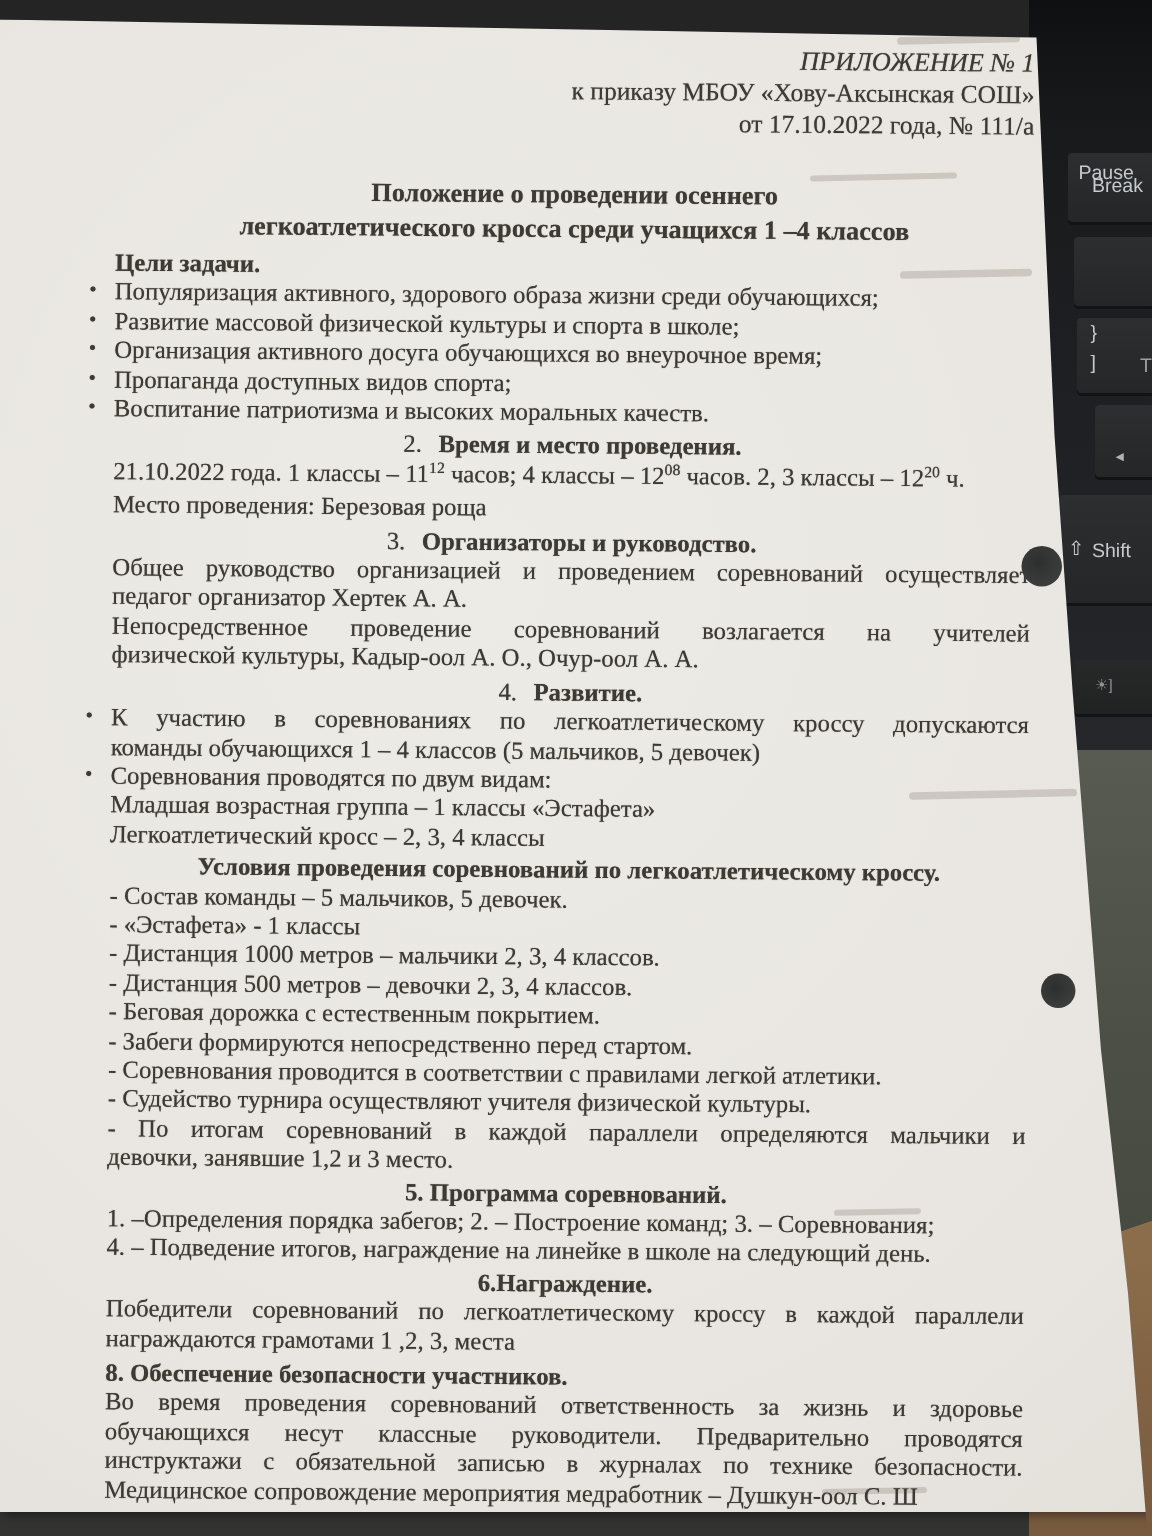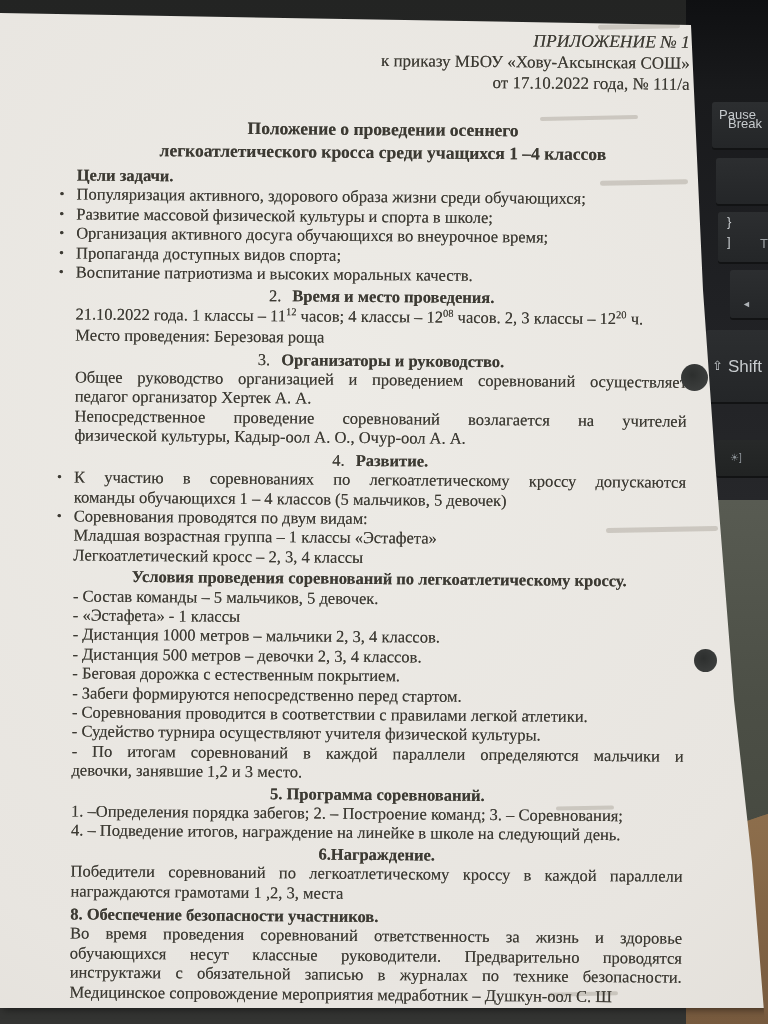--- a/index.html
+++ b/index.html
@@ -18,21 +18,21 @@
   .key-pause .l2{left:16px;top:16px;text-align:center;}
   .key-blank{left:30px;top:158px;width:54px;height:46px;}
   .key-brackets{left:32px;top:212px;width:52px;height:50px;}
   .key-brackets .b1{left:9px;top:4px;}
   .key-brackets .b2{left:9px;top:24px;}
   .key-brackets .b3{left:42px;top:26px;color:#9ba0a4;}
   .key-enter{left:44px;top:270px;width:40px;height:48px;}
   .key-enter .ar{left:12px;top:28px;font-size:9px;color:#aeb3b7;}
   .key-shift{left:20px;top:330px;width:64px;height:72px;}
   .key-shift .sg{left:6px;top:30px;font-size:13px;}
-  .key-shift .sl{left:22px;top:31px;font-size:17px;}
+  .key-shift .sl{left:22px;top:31px;font-size:13px;}
   .key-fn{left:30px;top:440px;width:54px;height:36px;background:linear-gradient(180deg,#272929,#212323);}
   .key-fn .fn{left:14px;top:12px;font-size:10px;color:#8e9499;}
   
   .side-surface{position:absolute;left:686px;top:500px;width:82px;height:330px;
       background:linear-gradient(180deg,#585b52 0%,#4c4f46 60%,#474a41 100%);}
   .desk{position:absolute;left:686px;top:808px;width:82px;height:216px;
       background:linear-gradient(185deg,#8d6e4c 0%,#84664572 40%,#7a5d3f00 0),
                  linear-gradient(180deg,#8d6e4c,#775a3e);
       clip-path:polygon(0 34px,100% 6px,100% 100%,0 100%);}
   .left-sliver{position:absolute;left:0;top:12px;width:4px;height:100px;background:#242523;

